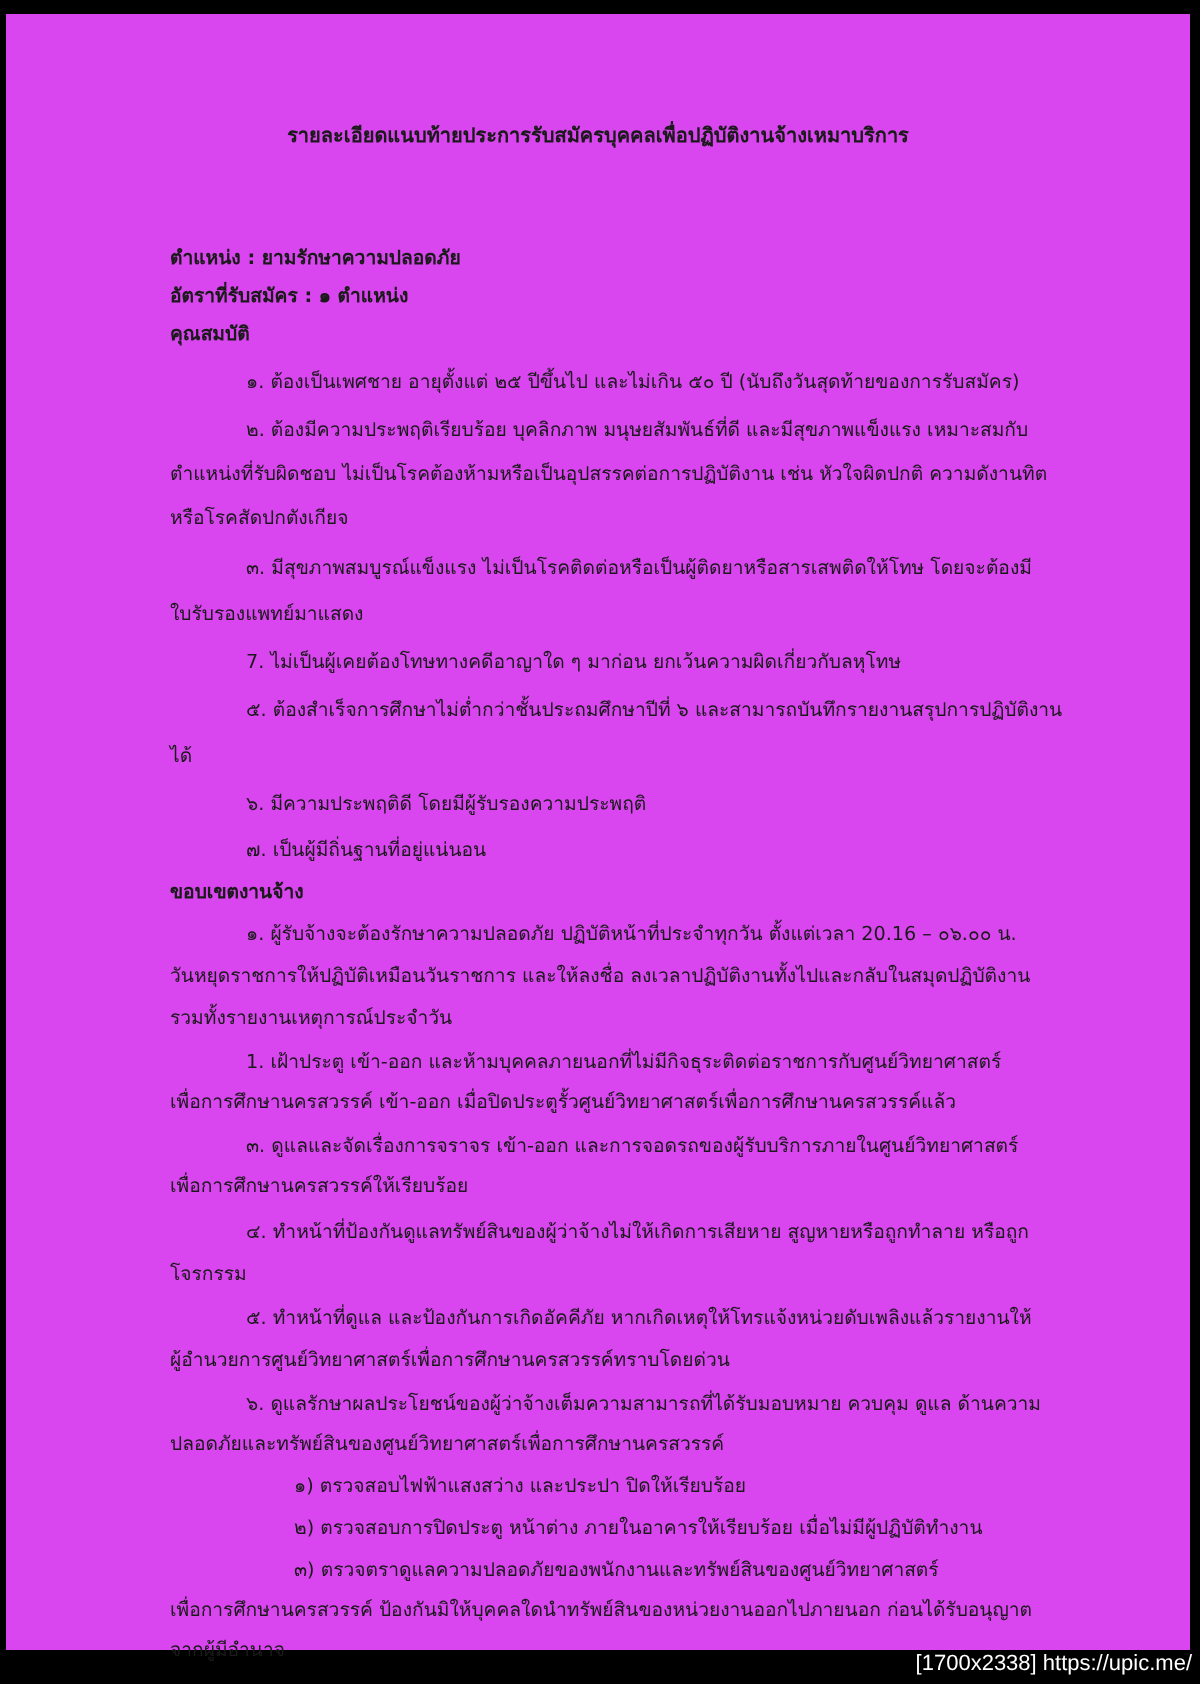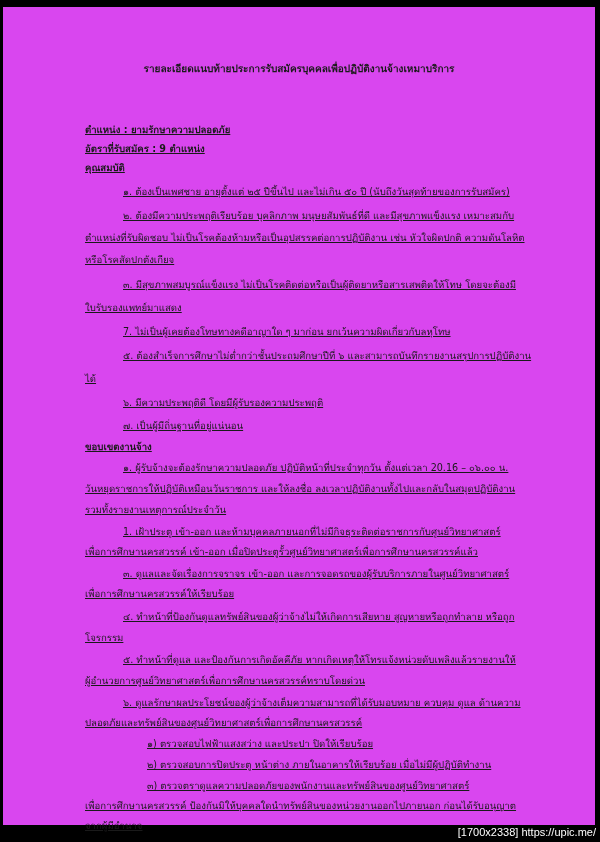--- a/index.html
+++ b/index.html
@@ -8,43 +8,43 @@
     font-family: "DejaVu Sans", "Liberation Sans", sans-serif;
   }
   .page {
     position: absolute; left: 3px; top: 7px; width: 592px; height: 818px;
     background: #d946ef; color: #1a1a1a;
   }
   .doc { position: absolute; left: 82px; top: 0; width: 456px; font-size: 9.6px; line-height: 17px; }
   .title { position: absolute; left: 0; width: 592px; text-align: center; font-weight: bold; font-size: 10px; line-height: 20px; }
   .t1 { top: 52px; }
   .t2 { top: 71px; }
-  .line { position: absolute; left: 0; white-space: nowrap; text-decoration: underline; }
+  .line { position: absolute; left: 0; white-space: nowrap; }
   .b { font-weight: bold; }
   .ind1 { padding-left: 38px; }
   .ind2 { padding-left: 62px; }
   .footer {
     position: absolute; right: 4px; bottom: 2px; color: #fff;
     font-family: Liberation Sans, sans-serif; font-size: 11px; line-height: 16px;
   }
 </style>
 </head>
 <body>
 
 <div class="page">
   <div class="title t1">รายละเอียดแนบท้ายประการรับสมัครบุคคลเพื่อปฏิบัติงานจ้างเหมาบริการ</div>
 
   <div class="doc">
     <div class="line b" style="top:114px">ตำแหน่ง : ยามรักษาความปลอดภัย</div>
-    <div class="line b" style="top:133px">อัตราที่รับสมัคร : 9 ตำแหน่ง</div>
+    <div class="line b" style="top:133px">อัตราที่รับสมัคร : ๑ ตำแหน่ง</div>
     <div class="line b" style="top:152px">คุณสมบัติ</div>
 
     <div class="line ind1" style="top:176px">๑. ต้องเป็นเพศชาย อายุตั้งแต่ ๒๕ ปีขึ้นไป และไม่เกิน ๕๐ ปี (นับถึงวันสุดท้ายของการรับสมัคร)</div>
     <div class="line ind1" style="top:200px">๒. ต้องมีความประพฤติเรียบร้อย บุคลิกภาพ มนุษยสัมพันธ์ที่ดี และมีสุขภาพแข็งแรง เหมาะสมกับ</div>
-    <div class="line" style="top:222px">ตำแหน่งที่รับผิดชอบ ไม่เป็นโรคต้องห้ามหรือเป็นอุปสรรคต่อการปฏิบัติงาน เช่น หัวใจผิดปกติ ความดันโลหิต</div>
+    <div class="line" style="top:222px">ตำแหน่งที่รับผิดชอบ ไม่เป็นโรคต้องห้ามหรือเป็นอุปสรรคต่อการปฏิบัติงาน เช่น หัวใจผิดปกติ ความดังานทิต</div>
     <div class="line" style="top:244px">หรือโรคสัดปกตังเกียจ</div>
     <div class="line ind1" style="top:269px">๓. มีสุขภาพสมบูรณ์แข็งแรง ไม่เป็นโรคติดต่อหรือเป็นผู้ติดยาหรือสารเสพติดให้โทษ  โดยจะต้องมี</div>
     <div class="line" style="top:292px">ใบรับรองแพทย์มาแสดง</div>
     <div class="line ind1" style="top:316px">7. ไม่เป็นผู้เคยต้องโทษทางคดีอาญาใด ๆ มาก่อน ยกเว้นความผิดเกี่ยวกับลหุโทษ</div>
     <div class="line ind1" style="top:340px">๕. ต้องสำเร็จการศึกษาไม่ต่ำกว่าชั้นประถมศึกษาปีที่ ๖ และสามารถบันทึกรายงานสรุปการปฏิบัติงาน</div>
     <div class="line" style="top:363px">ได้</div>
     <div class="line ind1" style="top:387px">๖. มีความประพฤติดี โดยมีผู้รับรองความประพฤติ</div>
     <div class="line ind1" style="top:410px">๗. เป็นผู้มีถิ่นฐานที่อยู่แน่นอน</div>
 
     <div class="line b" style="top:431px">ขอบเขตงานจ้าง</div>

